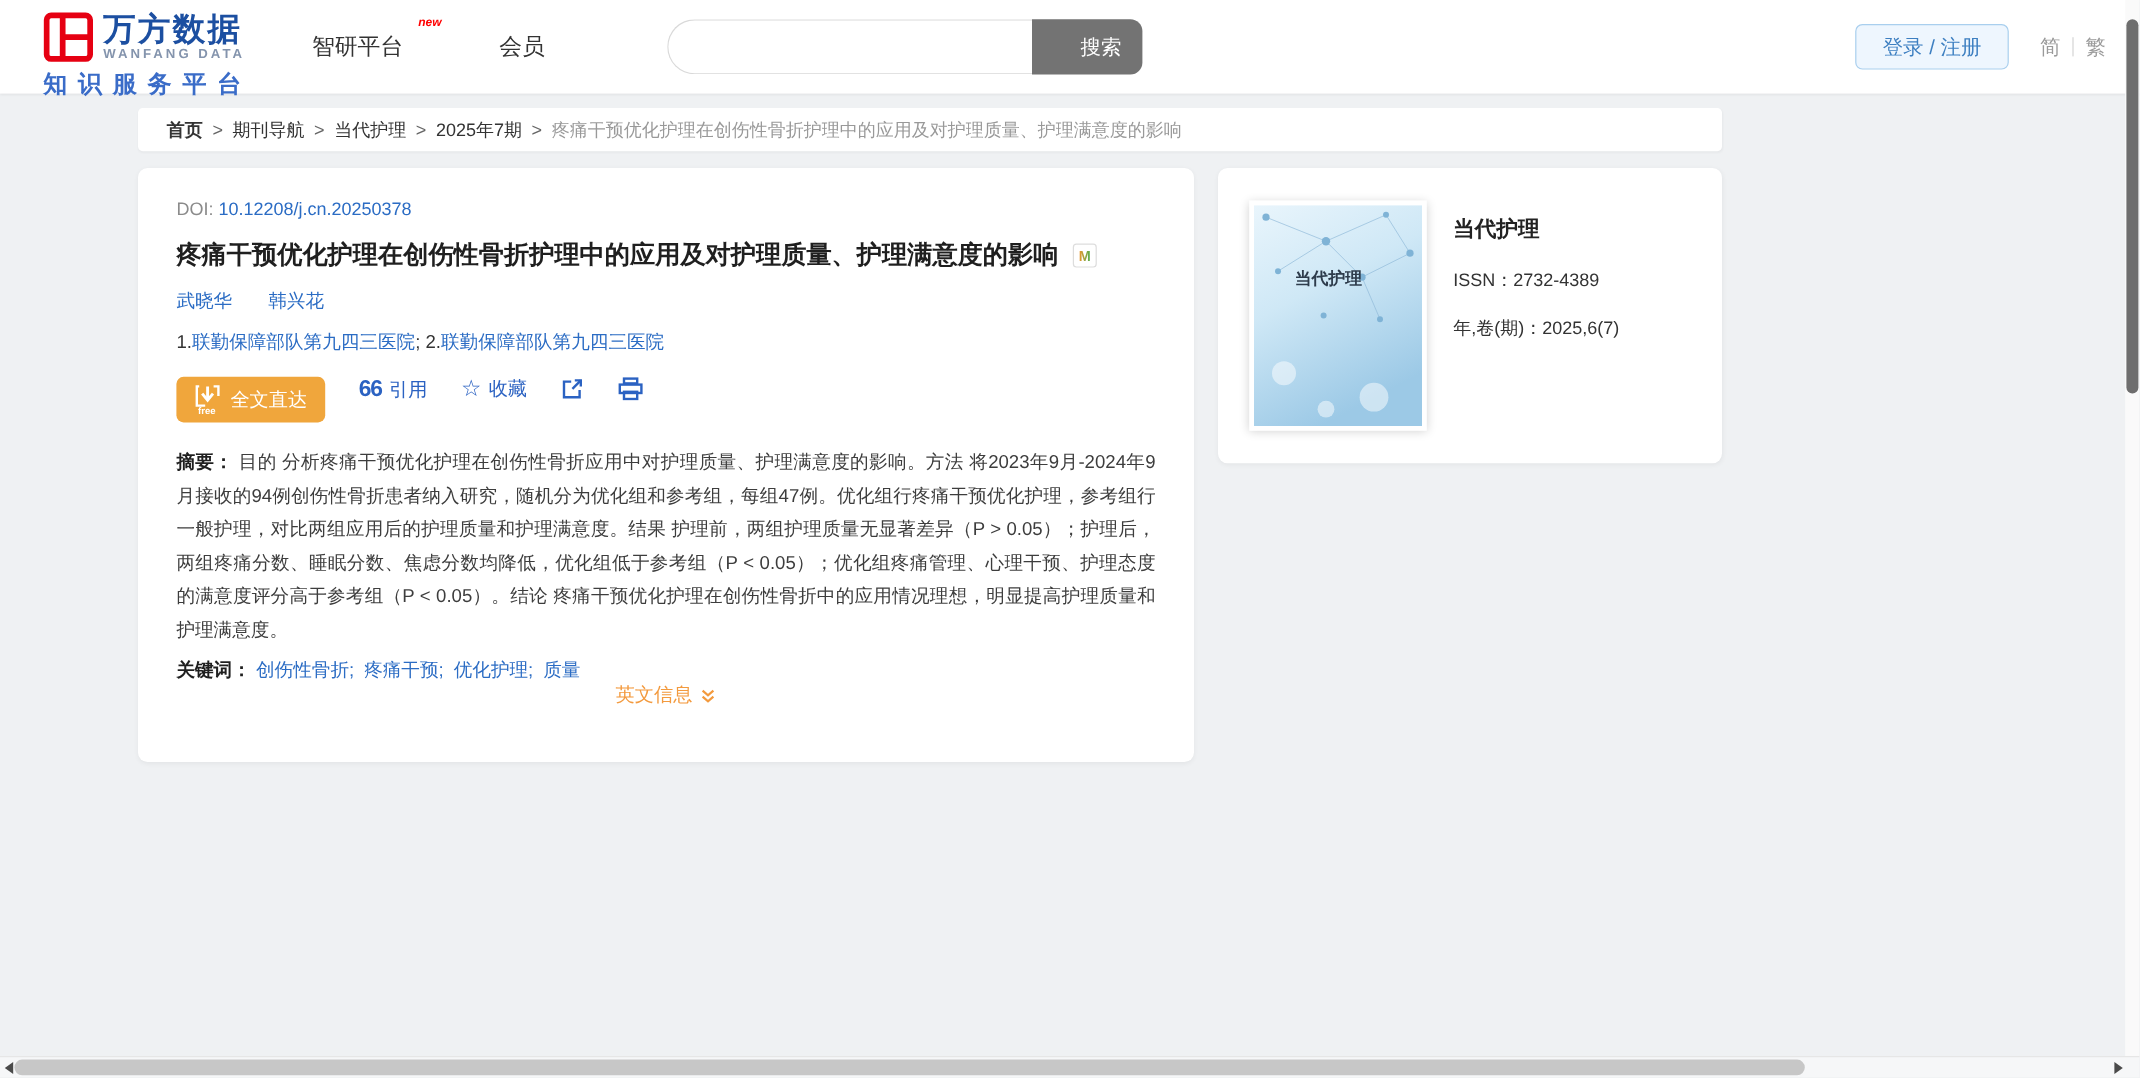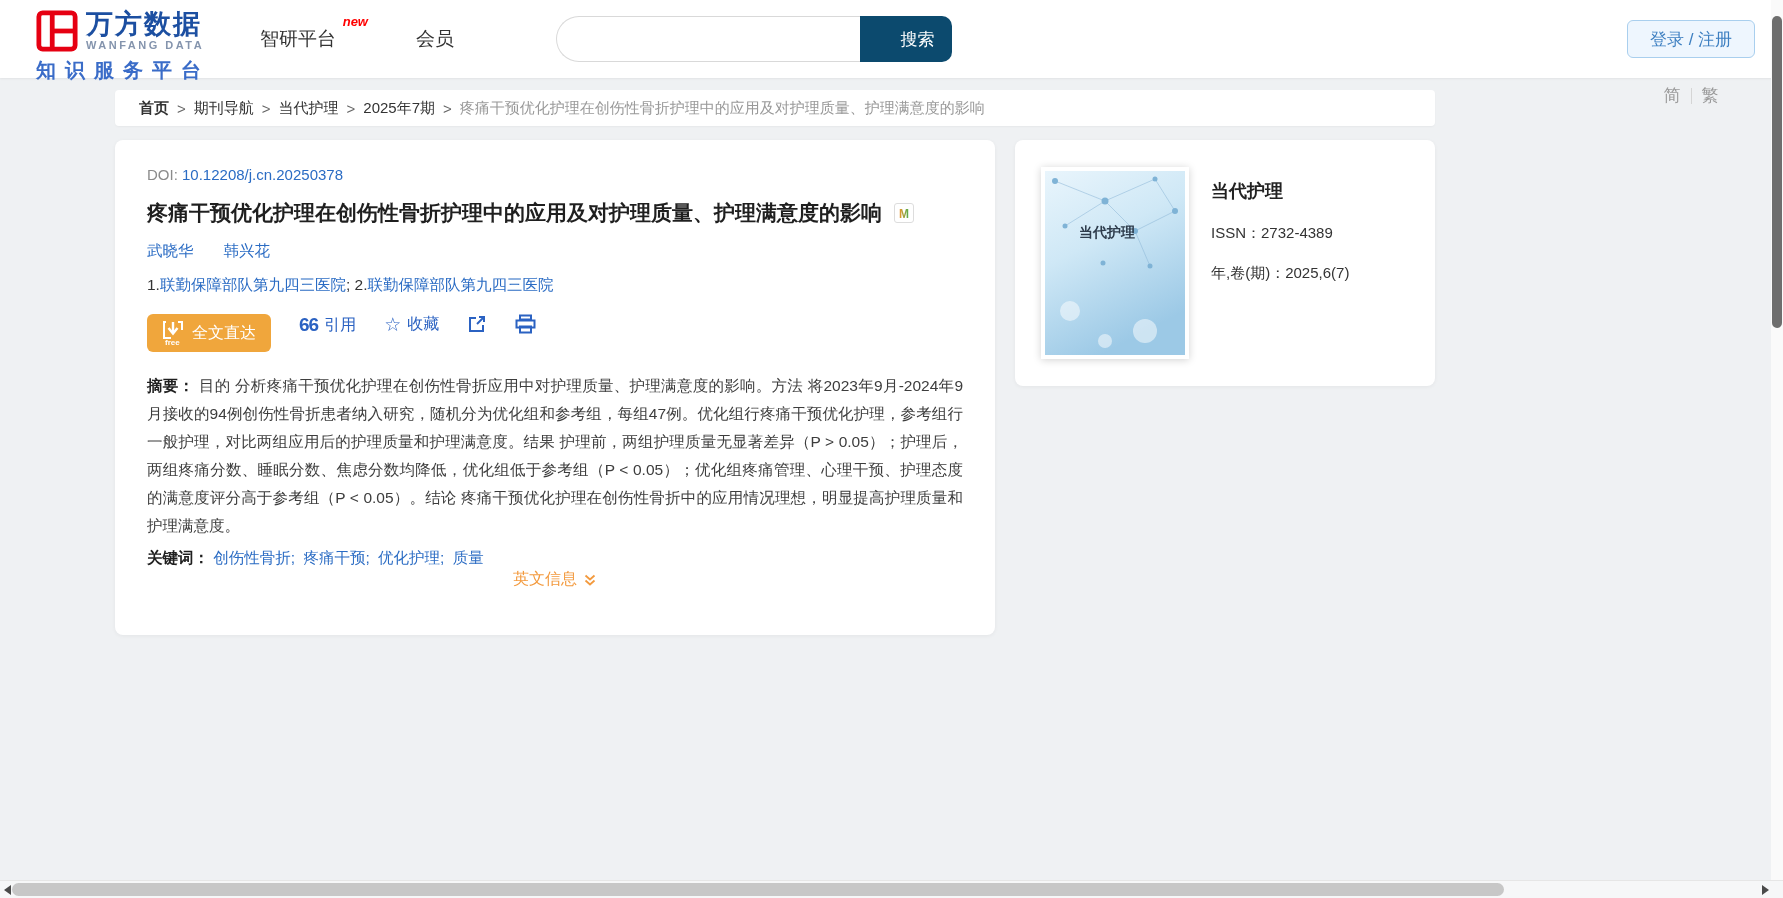--- a/index.html
+++ b/index.html
@@ -9,27 +9,27 @@
   
   .header { position:absolute; top:0; left:0; width:1783px; height:78px; background:#fff;
             box-shadow:0 1px 2px rgba(0,0,0,.06); z-index:5; }
   .logo-block { position:absolute; left:36px; top:10px; }
   .logo-row { display:flex; align-items:flex-start; gap:8px; }
   .logo-text-cn { font-size:27px; font-weight:bold; color:#1c4fa1; line-height:28px; letter-spacing:2px;}
   .logo-text-en { font-size:11px; font-weight:bold; color:#8494ad; letter-spacing:2.5px; margin-top:1px;}
   .logo-tagline { font-size:20px; color:#3a6cc8; letter-spacing:9px; margin-top:5px; font-weight:bold;}
   .nav { position:absolute; left:260px; top:26px; display:flex; gap:80px; }
   .nav-item { font-size:19px; color:#333; cursor:pointer; position:relative; }
-  .nav-new { position:absolute; top:-12px; right:-32px; color:#f00; font-size:13px; font-style:italic; font-weight:bold;}
+  .nav-new { position:absolute; top:-12px; right:-32px; color:#f00; font-size:10px; font-style:italic; font-weight:bold;}
   .searchbar { position:absolute; left:556px; top:16px; display:flex; height:46px;}
   .search-input { width:304px; height:46px; border:1px solid #d9d9d9; border-right:none;
                   border-radius:23px 0 0 23px; padding:0 18px; font-size:15px; outline:none;}
-  .search-btn { width:92px; height:46px; background:#0c4a6e; color:#fff; border:none;
+  .search-btn { width:92px; height:46px; background:#737373; color:#fff; border:none;
                 border-radius:0 10px 10px 0; font-size:17px; cursor:pointer;padding-left:23px;}
-  .header-right { position:absolute; right:28px; top:20px; display:flex; align-items:center; gap:26px;flex-direction:column;}
+  .header-right { position:absolute; right:28px; top:20px; display:flex; align-items:center; gap:26px;}
   .login-btn { width:128px; height:38px; background:#eef6fe; border:1px solid #a9cfee; border-radius:6px;
                color:#3d7fc1; font-size:17px; cursor:pointer;}
   .lang { display:flex; align-items:center; gap:10px; color:#9a9a9a; font-size:17px;}
   .lang-divider { width:1px; height:16px; background:#d5d5d5; }
   .lang span { cursor:pointer; }
 
   
   .breadcrumb { position:absolute; left:115px; top:90px; width:1320px; height:36px; background:#fff;
                 border-radius:4px; display:flex; align-items:center; padding:0 24px; font-size:15px;
                 box-shadow:0 1px 2px rgba(0,0,0,.04); white-space:nowrap; overflow:hidden;}

